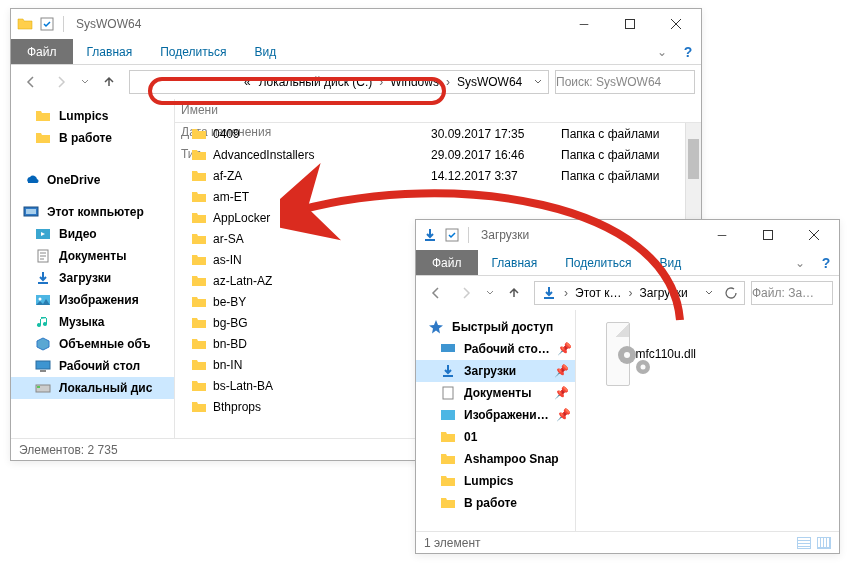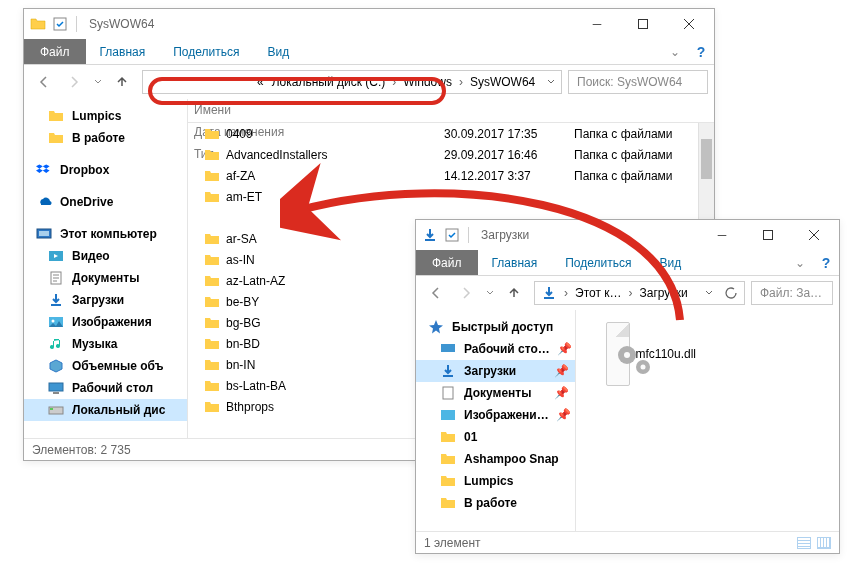--- a/index.html
+++ b/index.html
@@ -1,18 +1,18 @@
 <!DOCTYPE html>
 <html><head>
 <meta charset="utf-8">
 <style>
 * { margin:0; padding:0; box-sizing:border-box; font-family:"Segoe UI",sans-serif; font-size:12px; user-select:none; }
 body { background:#fff; width:858px; height:574px; position:relative; }
 .window { position:absolute; background:#fff; border:1px solid #aaa; display:flex; flex-direction:column; box-shadow:0 2px 8px rgba(0,0,0,0.08); }
-#win1 { left:23px; top:8px; width:692px; height:453px;justify-content:space-between; }
+#win1 { left:10px; top:8px; width:692px; height:453px;justify-content:space-between; }
 #win2 { left:415px; top:219px; width:425px; height:335px; }
 .titlebar { height:30px; display:flex; align-items:center; padding:0 2px 0 6px; background:#fff; }
 .title-icons { display:flex; align-items:center; gap:6px; }
 .folder16 { width:16px; height:16px; display:inline-block; }
 .divider { width:1px; height:16px; background:#d0d0d0; margin:0 2px; }
 .title-text { color:#666; margin-left:4px; }
 .win-ctrls { margin-left:auto; display:flex; }
 .win-btn { width:46px; height:30px; display:flex; align-items:center; justify-content:center; color:#333; }
 .ribbon-tabs { display:flex; align-items:stretch; border-bottom:1px solid #d8d8d8; height:26px; background:#fff; }
 .tab-file { background:#737373; color:#fff; padding:0 16px; display:flex; align-items:center; }
@@ -20,21 +20,21 @@
 .tab-spacer { flex:1; }
 .tab-dd { width:26px; display:flex; align-items:center; justify-content:center; color:#888; }
 .help { width:26px; display:flex; align-items:center; justify-content:center; color:#1e74c6; font-weight:bold; font-size:14px; }
 .addrrow { display:flex; align-items:center; height:34px; padding:4px 6px; gap:6px; }
 .nav-arrows { display:flex; align-items:center; gap:2px; }
 .nav-btn { width:28px; height:24px; display:flex; align-items:center; justify-content:center; color:#888; }
 .addrbar { flex:1; height:24px; border:1px solid #ccc; background:#fff; display:flex; align-items:center; padding:0 2px; overflow:hidden; }
 .addr-seg { display:flex; align-items:center; padding:0 4px; white-space:nowrap; }
 .chev { color:#666; margin:0 3px; }
 .addr-right { margin-left:auto; display:flex; }
-.searchbox { width:140px; height:24px; border:1px solid #ccc; display:flex; align-items:center; padding:0 8px; color:#888; }
+.searchbox { width:140px; height:24px; border:1px solid #ccc; display:flex; align-items:center; padding:0 0; color:#888; }
 .columns { flex:1; display:flex; overflow:hidden; }
 .navpane { width:164px; border-right:1px solid #e5e5e5; overflow:hidden; padding:6px 0; }
 .tree-item { display:flex; align-items:center; height:22px; padding-left:24px; gap:8px; white-space:nowrap;font-weight:bold; }
 .tree-item.sel { background:#cce8ff; }
 .tree-sep { height:10px; }
 .listarea { flex:1; display:flex; flex-direction:column; overflow:hidden; }
 .listhdr { display:flex; height:24px; border-bottom:1px solid #e5e5e5; color:#7a7a7a;flex-direction:column; }
 .col { padding:4px 6px; }
 .col-name { width:250px; }
 .col-date { width:130px; }
@@ -152,26 +152,20 @@
             </svg></span>
           <span>Lumpics</span>
         </div>
       <div class="tree-item">
           <span class="folder16"><svg width="16" height="16">
               <path d="M1 3h5l1 2h8v8H1z" fill="#ffcf4b"></path>
             </svg></span>
           <span>В работе</span>
         </div>
       <div class="tree-sep"></div>
-      <div class="tree-item" style="padding-left:12px">
-          <span class="folder16"><svg width="16" height="16">
-              <path d="M4 3l4 2-4 3-4-3zM12 3l4 2-4 3-4-3zM4 8l4 2-4 3-4-3zM12 8l4 2-4 3-4-3z" fill="#0061ff" transform="scale(0.85)"></path>
-            </svg></span>
-          <span>Dropbox</span>
-        </div>
       <div class="tree-sep"></div>
       <div class="tree-item" style="padding-left:12px">
           <span class="folder16"><svg width="16" height="16">
               <path d="M5 10a3 3 0 0 1 2-5 4 4 0 0 1 7 2 2 2 0 0 1-1 4H5z" fill="#0364b8"></path>
             </svg></span>
           <span>OneDrive</span>
         </div>
       <div class="tree-sep"></div>
       <div class="tree-item" style="padding-left:12px">
           <span class="folder16"><svg width="16" height="16">
@@ -277,20 +271,26 @@
             <div class="col col-name name">
               <span class="folder16"><svg width="16" height="16">
                   <path d="M1 3h5l1 2h8v8H1z" fill="#ffcf4b"></path>
                 </svg></span>
               <span>am-ET</span>
             </div>
             <div class="col col-date"></div>
             <div class="col col-type"></div>
           </div>
           <div class="file-row">
+            <div class="col col-name name">
+              <span class="folder16"><svg width="16" height="16">
+                  <path d="M1 3h5l1 2h8v8H1z" fill="#ffcf4b"></path>
+                </svg></span>
+              <span>AppLocker</span>
+            </div>
             <div class="col col-date"></div>
             <div class="col col-type"></div>
           </div>
           <div class="file-row">
             <div class="col col-name name">
               <span class="folder16"><svg width="16" height="16">
                   <path d="M1 3h5l1 2h8v8H1z" fill="#ffcf4b"></path>
                 </svg></span>
               <span>ar-SA</span>
             </div>

